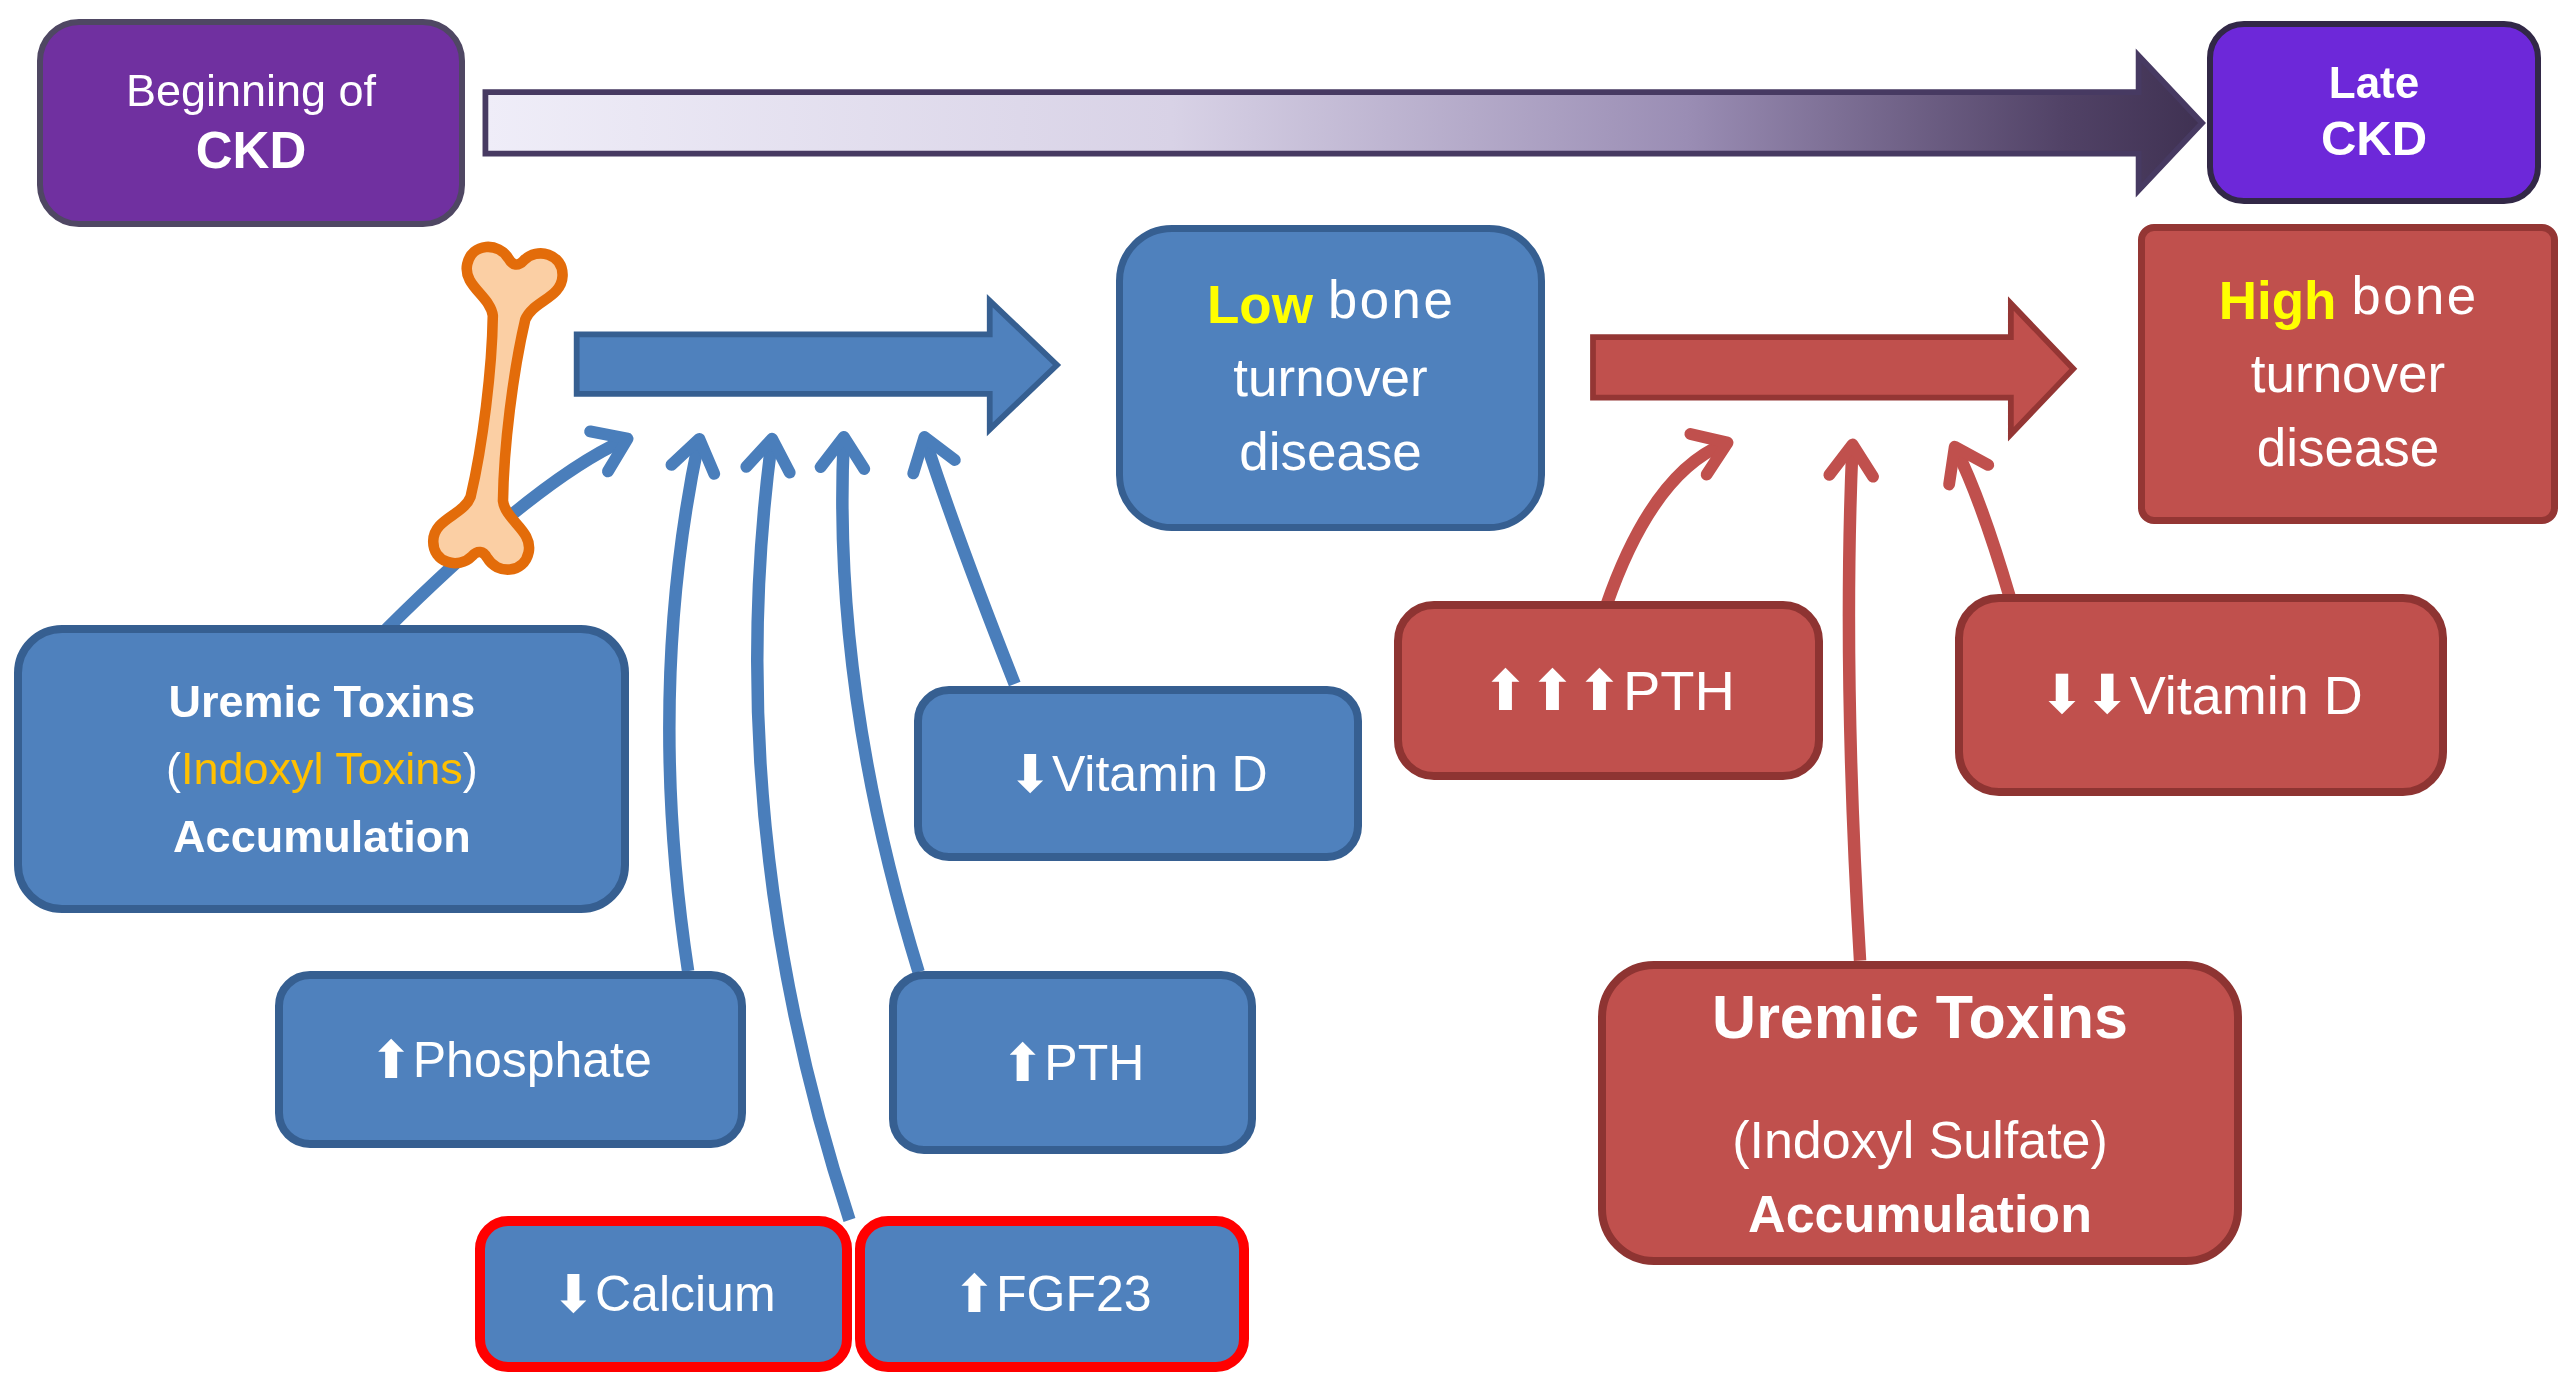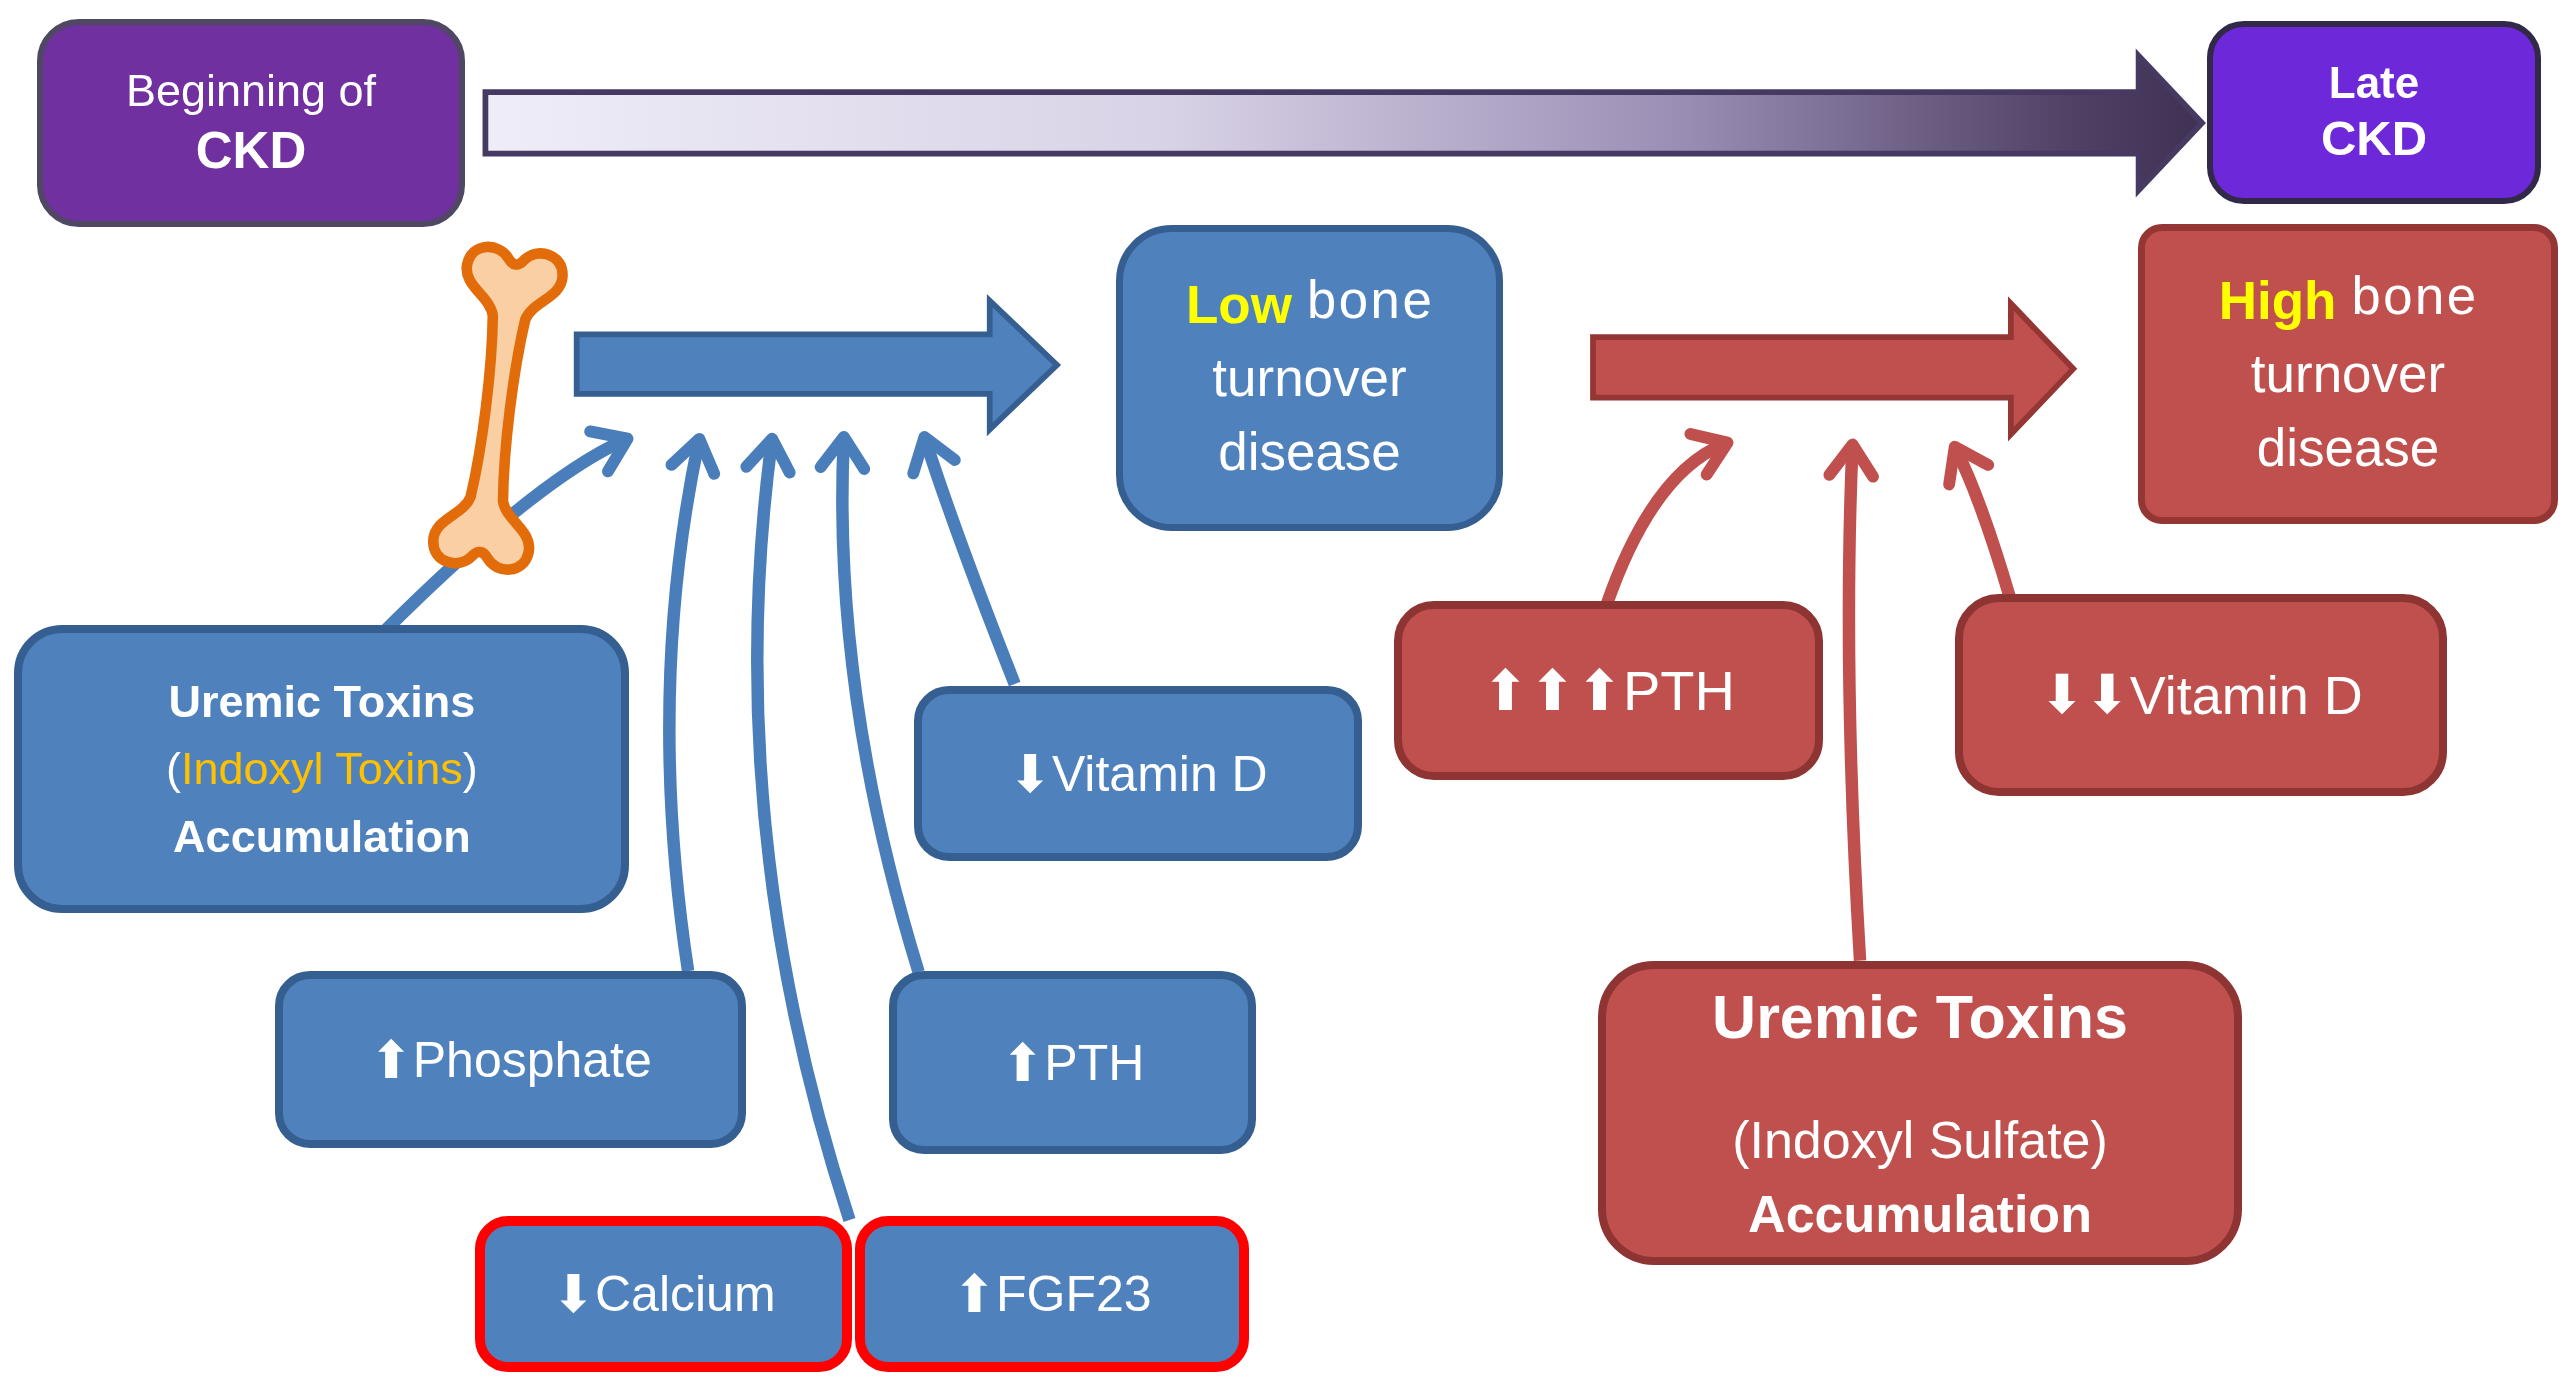--- a/index.html
+++ b/index.html
@@ -20,24 +20,24 @@
   
   #beginning-ckd{left:37px;top:19px;width:428px;height:208px;background:#7030A0;
     border:6.7px solid #4F4763;border-radius:42px;}
   #beginning-ckd .l1{font-size:45px;font-weight:400;line-height:1.25;}
   #beginning-ckd .l2{font-size:51px;font-weight:700;line-height:1.25;}
   #late-ckd{left:2207px;top:21px;width:334px;height:183px;background:#6d28d9;
     border:6.7px solid #322847;border-radius:37px;}
   #late-ckd .l1{font-size:44px;font-weight:700;line-height:1.22;}
   #late-ckd .l2{font-size:49px;font-weight:700;line-height:1.22;}
   
-  #low-turnover{left:1116px;top:225px;width:387px;height:306px;background:#4F81BD;
+  #low-turnover{left:1116px;top:225px;width:429px;height:306px;background:#4F81BD;
     border:7.7px solid #365F91;border-radius:56px;font-size:53px;font-weight:400;line-height:1.38;}
   #high-turnover{left:2138px;top:224px;width:420px;height:300px;background:#C0504D;
-    border:7.7px solid #943634;border-radius:24px;font-size:53px;font-weight:400;line-height:1.38;}
+    border:7.7px solid #943634;border-radius:16px;font-size:53px;font-weight:400;line-height:1.38;}
   .hl{color:#FFFF00;font-weight:700;}
   .after-hl{margin-left:0.26em;font-family:Liberation Mono, monospace;}
   
   .bluebox{background:#4F81BD;border:8.6px solid #365F91;}
   #uremic-blue{left:14.4px;top:625px;width:615px;height:288px;border-radius:48px;
     font-size:45px;font-weight:700;line-height:1.5;}
   .paren{color:#ffffff;font-weight:400;}
   .paren-inner{color:#FFC000;font-weight:400;}
   #phosphate-box{left:275px;top:971px;width:471px;height:177px;border-radius:35px;}
   #vitd-blue-box{left:914px;top:686px;width:448px;height:175px;border-radius:35px;}

